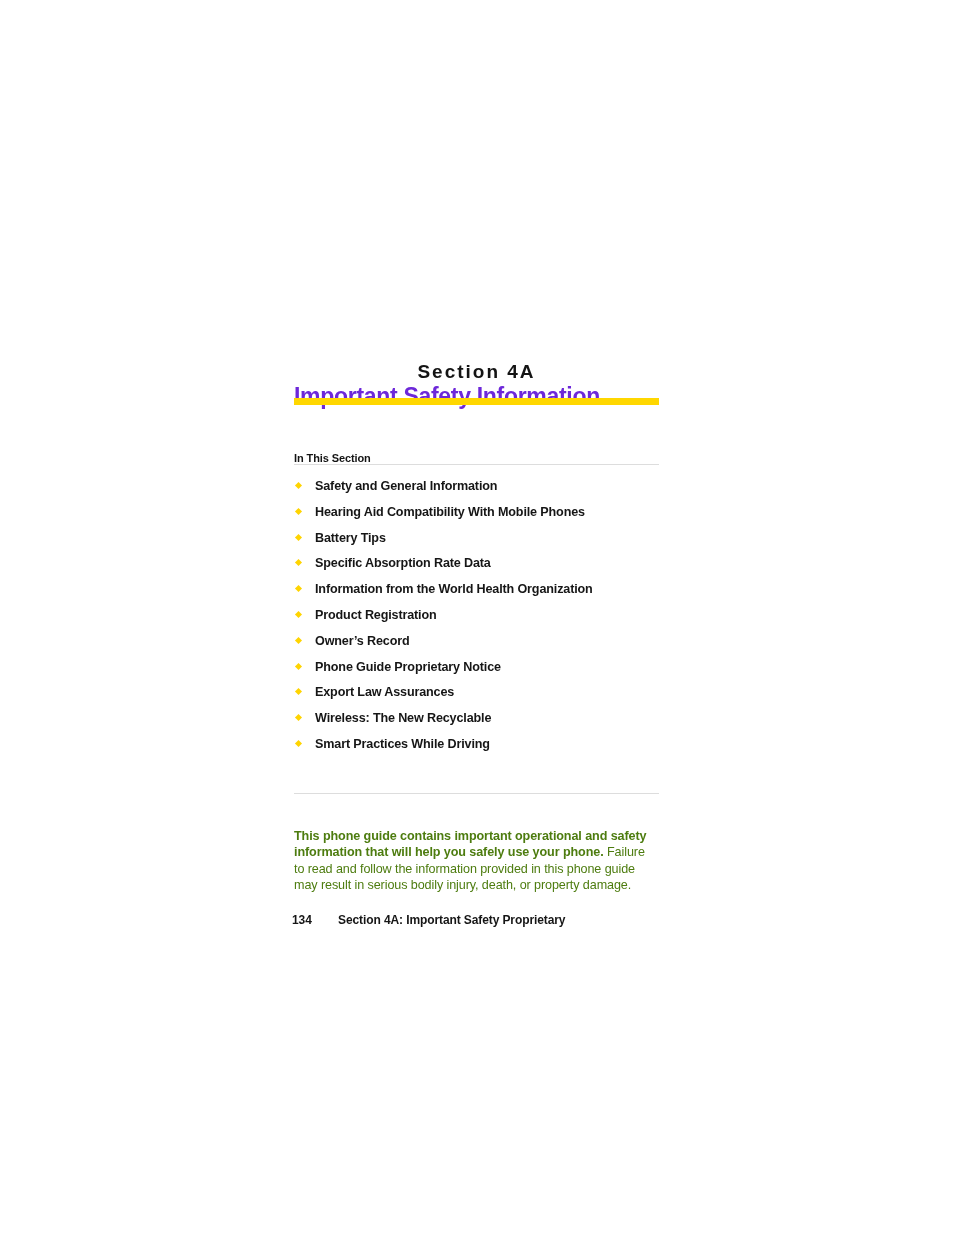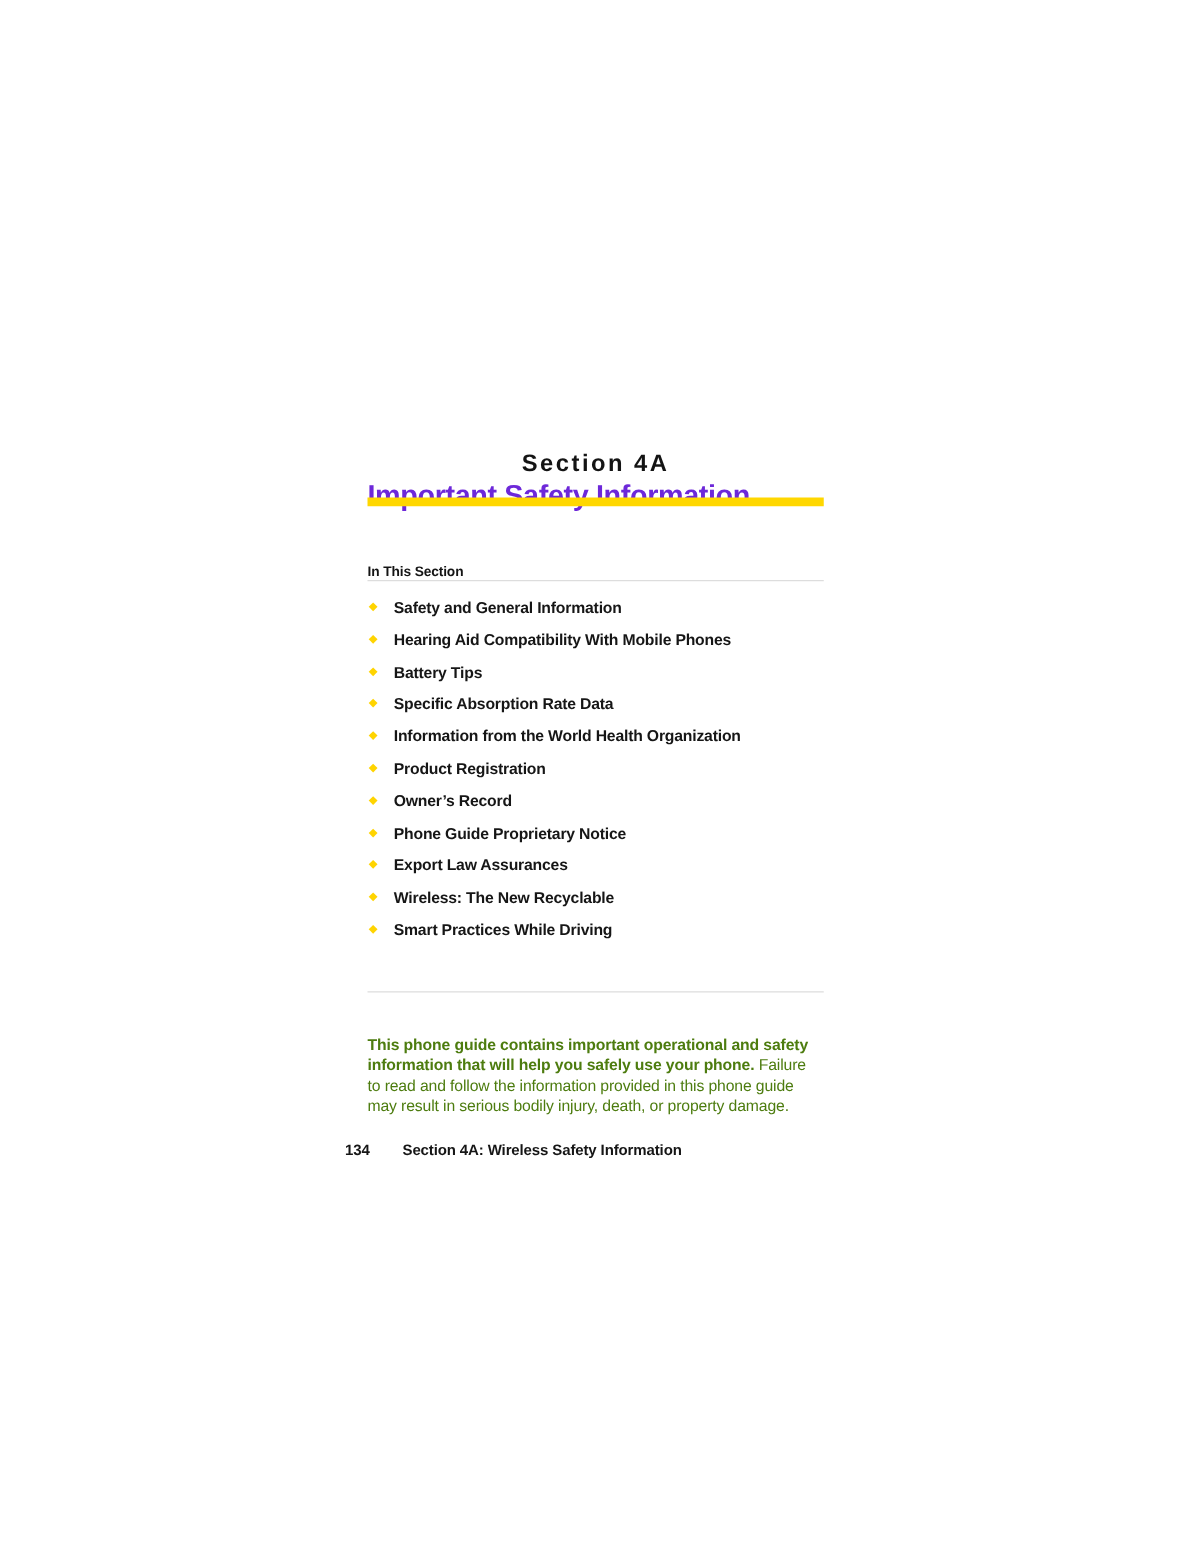--- a/index.html
+++ b/index.html
@@ -138,20 +138,21 @@
     width: 420px;
     font-size: 12px;
     font-weight: bold;
     color: #161616;
     letter-spacing: -0.1px;
     white-space: nowrap;
   }
   .footer .pagenum {
     display: inline-block;
     width: 46px;
+    margin-left: 16px;
   }
 </style>
 </head>
 <body>
 
 <div class="page">
   <div class="content">
 
     <div class="section-eyebrow">Section 4A</div>
 
@@ -210,17 +211,17 @@
       </li>
     </ul>
 
     <div class="hrule hrule-bottom"></div>
 
     <p class="notice">
       <span class="lead">This phone guide contains important operational and safety information that will help you safely use your phone.</span><span> Failure to read and follow the information provided in this phone guide may result in serious bodily injury, death, or property damage.</span>
     </p>
 
     <div class="footer">
-      <span class="pagenum">134</span><span>Section 4A: Wireless Safety Information</span>
+      <span class="pagenum">134</span><span>Section 4A: Important Safety Proprietary</span>
     </div>
 
   </div>
 </div>
 
 </body></html>

